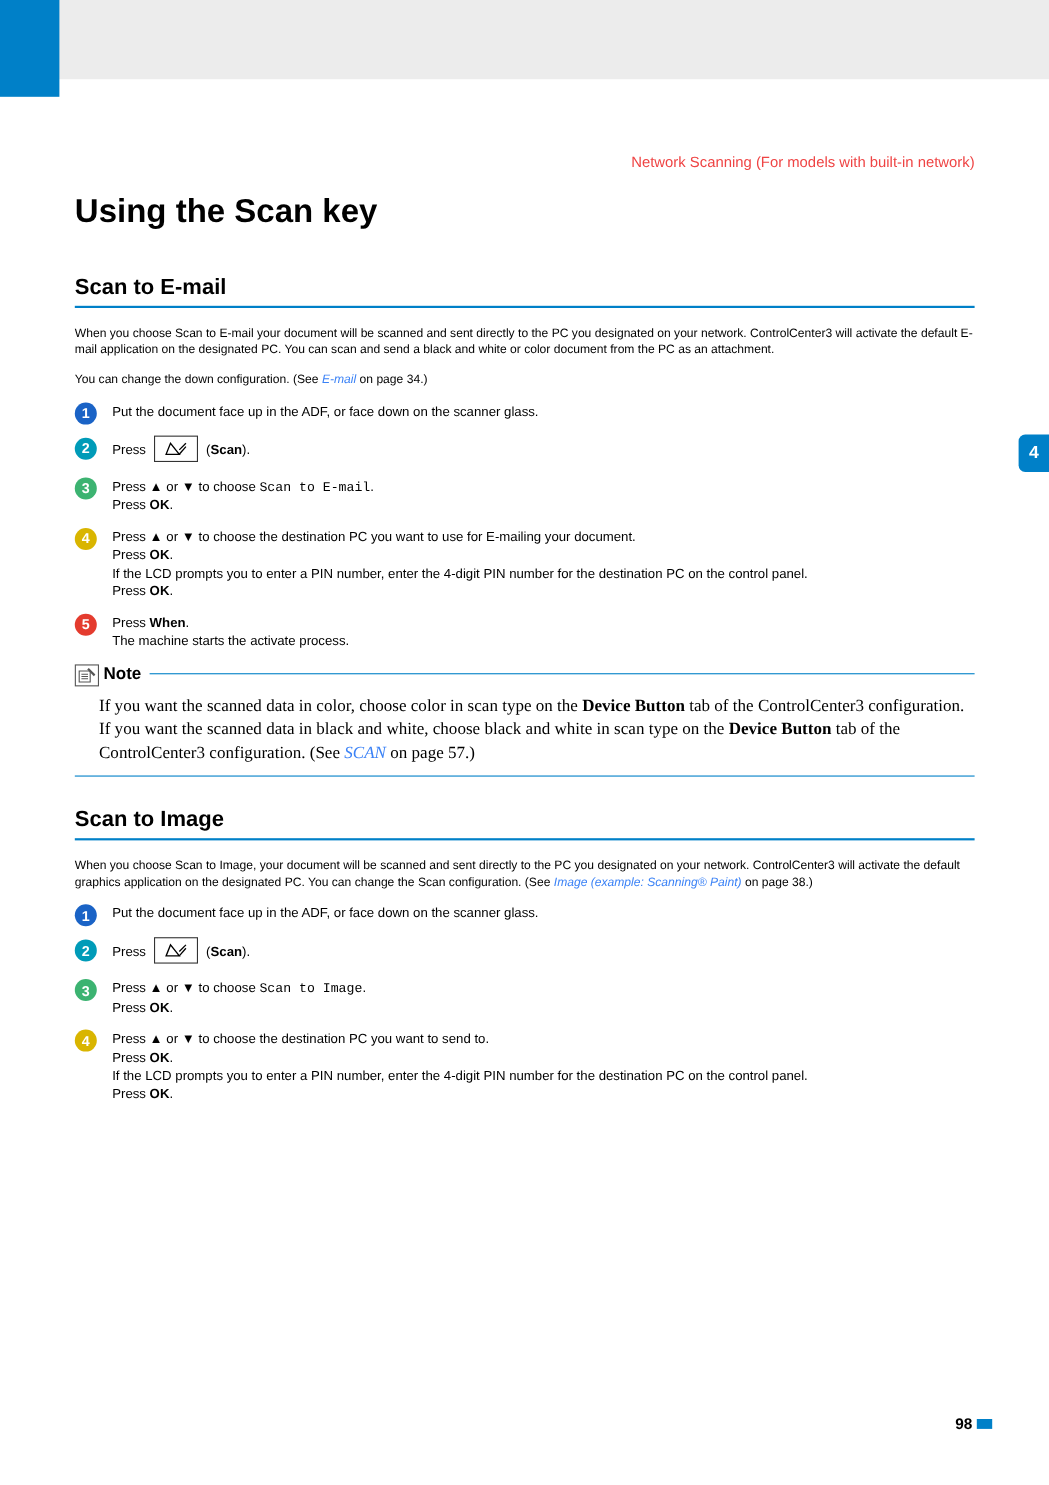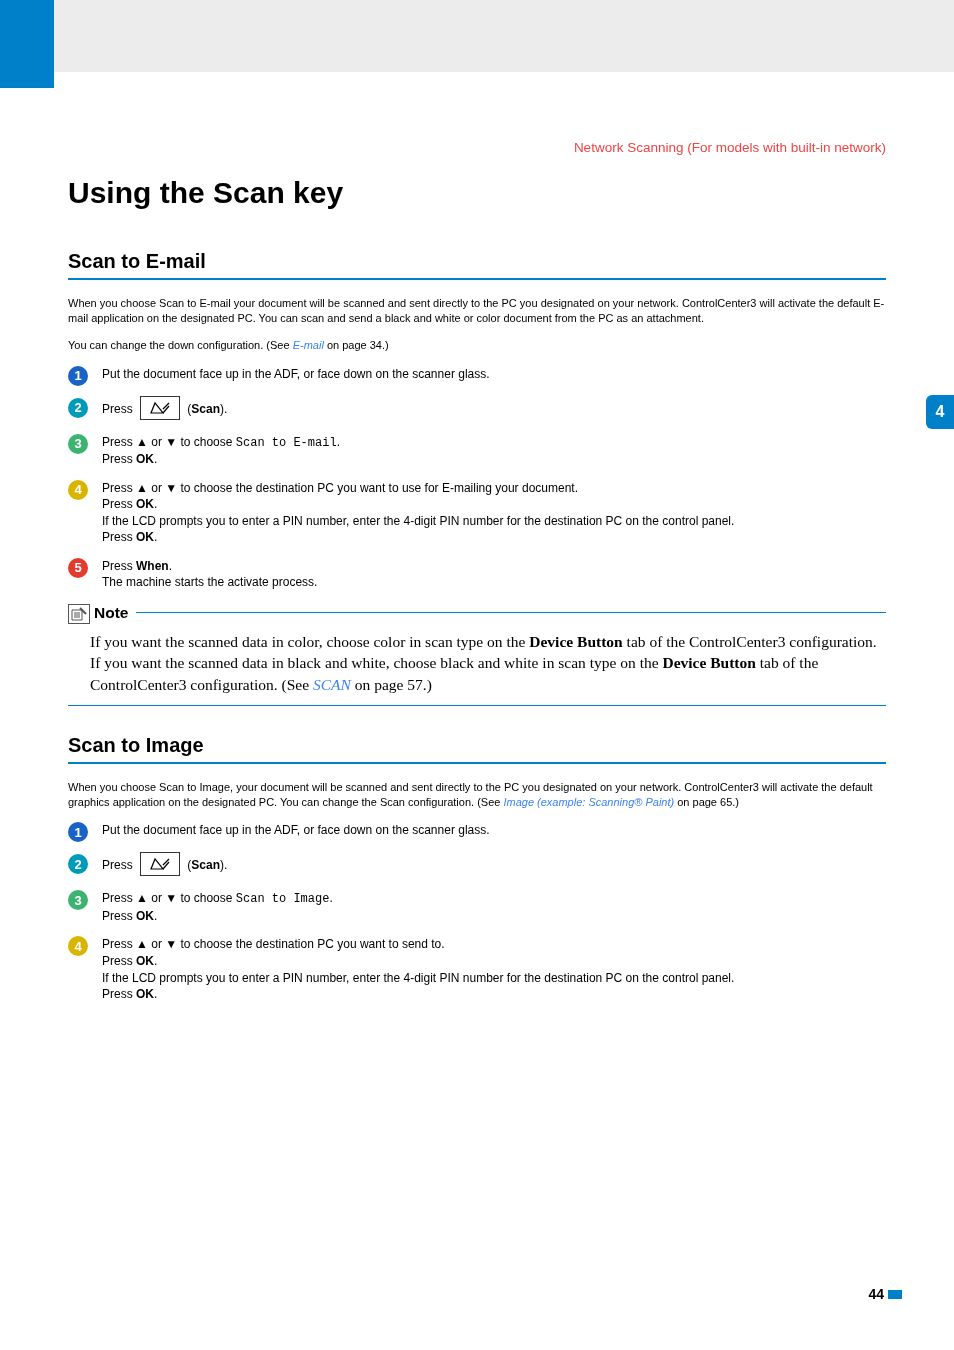--- a/index.html
+++ b/index.html
@@ -130,21 +130,21 @@
   </div>
   <div class="note-body">
     <span>If you want the scanned data in color, choose color in scan type on the </span><span class="bold">Device Button</span><span> tab of the ControlCenter3 configuration. If you want the scanned data in black and white, choose black and white in scan type on the </span><span class="bold">Device Button</span><span> tab of the ControlCenter3 configuration. (See </span><a class="link italic" href="#">SCAN</a><span> on page 57.)</span>
   </div>
   <div class="note-end"></div>
 
   <h2>Scan to Image</h2>
   <div class="h2-rule"></div>
 
   <p class="body">
-    <span>When you choose Scan to Image, your document will be scanned and sent directly to the PC you designated on your network. ControlCenter3 will activate the default graphics application on the designated PC. You can change the Scan configuration. (See </span><a class="link italic" href="#">Image (example: Scanning® Paint)</a><span> on page 65.)</span>
+    <span>When you choose Scan to Image, your document will be scanned and sent directly to the PC you designated on your network. ControlCenter3 will activate the default graphics application on the designated PC. You can change the Scan configuration. (See </span><a class="link italic" href="#">Image (example: Scanning® Paint)</a><span> on page 38.)</span>
   </p>
 
   <div class="steps">
 
     <div class="step">
       <div class="num"><span class="numcircle c-blue">1</span></div>
       <div class="txt">Put the document face up in the ADF, or face down on the scanner glass.</div>
     </div>
 
     <div class="step">
@@ -176,16 +176,16 @@
         <span>Press </span><span class="bold">OK</span>.<br>
         <span>If the LCD prompts you to enter a PIN number, enter the 4-digit PIN number for the destination PC on the control panel.</span><br>
         <span>Press </span><span class="bold">OK</span>.
       </div>
     </div>
 
   </div>
 
 </div>
 
-<div class="pagenum">44</div>
+<div class="pagenum">98</div>
 <div class="pagemark"></div>
 
 </div>
 
 </body></html>

